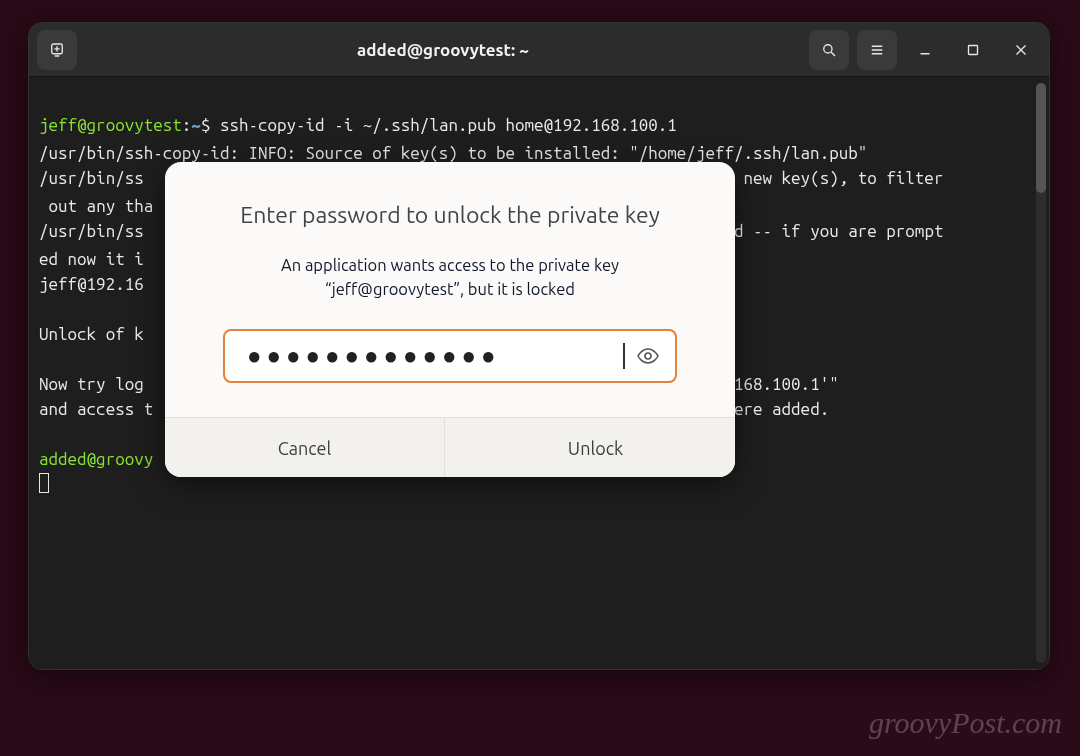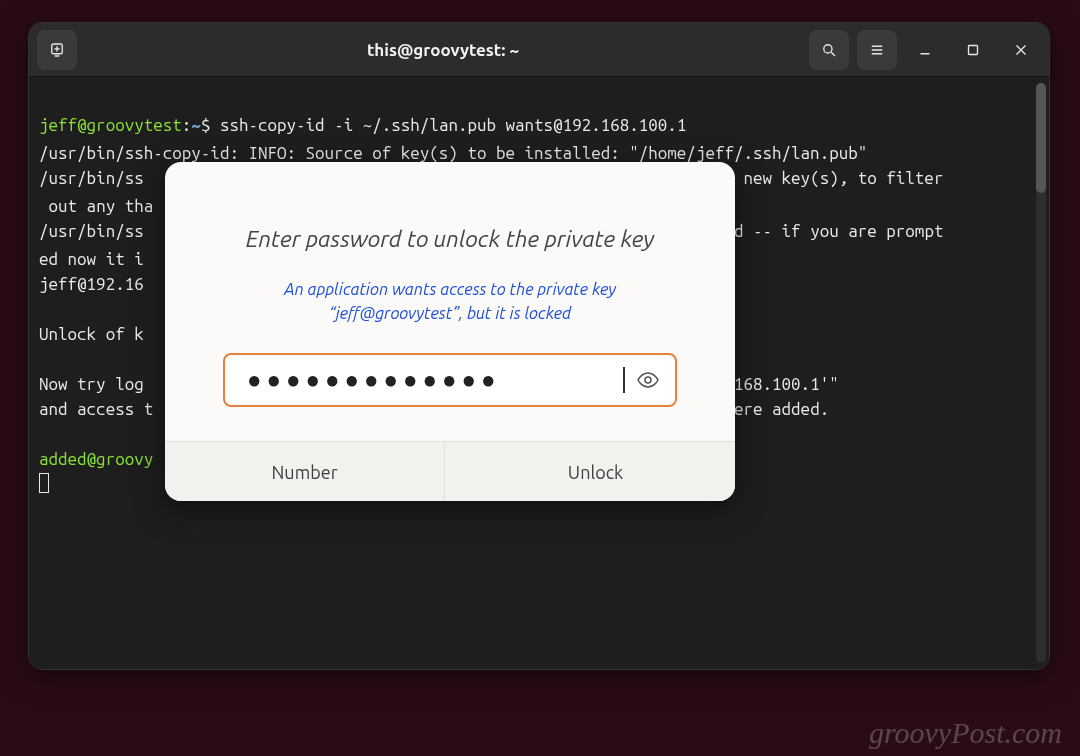--- a/index.html
+++ b/index.html
@@ -83,33 +83,33 @@
   .dialog {
     position:absolute;
     left: 165px; top: 162px;
     width: 570px;
     background: #fbfaf9;
     border-radius: 16px;
     box-shadow: 0 8px 30px rgba(0,0,0,.5);
     overflow:hidden;
     color:#3b3b3b;
   }
-  .dlg-body { padding: 64px 58px 34px 58px; font-style: italic; }
+  .dlg-body { padding: 40px 58px 34px 58px; }
   .dlg-title {
     font-size: 23px;
     font-weight: 400;
     text-align:center;
     color:#444;
   }
   .dlg-msg {
     margin-top: 26px;
     text-align:center;
     font-size:16.5px;
     line-height:24px;
-    color:#1d4ed8;
+    color:#0f172a;
     padding: 0 4px;
   }
   .pw-wrap {
     margin-top:28px;
     position:relative;
     border:2px solid #e4813a;
     border-radius:8px;
     background:#fff;
     height:54px;
     display:flex; align-items:center;
@@ -162,40 +162,40 @@
     background:transparent;
     font-size:18px;
     color:#3e3e3e;
     cursor:pointer;
     font-family:inherit;
   }
   .dlg-actions button + button { border-left:1px solid #e2dfdc;padding-left:11px; }
 
   
   .watermark {
-    position:absolute; right:18px; bottom:6px;
+    position:absolute; right:18px; bottom:16px;
     font-family: Georgia, "Times New Roman", serif;
     font-style: italic;
     font-size:30px;
     color: rgba(240,240,240,0.25);
   }
 </style>
 </head>
 <body>
 
 <div class="window">
   <div class="titlebar">
     <div class="tb-btn filled">
       <svg viewBox="0 0 24 24">
           <rect x="5" y="4" width="14" height="13" rx="2"></rect>
           <path d="M9 20h6"></path>
           <path d="M12 7v7M8.5 10.5h7"></path>
         </svg>
     </div>
-    <div class="tb-title">this@groovytest: ~</div>
+    <div class="tb-title">added@groovytest: ~</div>
     <div class="tb-right">
       <div class="tb-btn filled">
         <svg viewBox="0 0 24 24">
             <circle cx="10.5" cy="10.5" r="5.5"></circle>
             <path d="M15 15l5 5"></path>
           </svg>
       </div>
       <div class="tb-btn filled">
         <svg viewBox="0 0 24 24">
             <path d="M5 7h14M5 12h14M5 17h14"></path>
@@ -213,21 +213,21 @@
       </div>
       <div class="tb-btn">
         <svg viewBox="0 0 24 24">
             <path d="M6 6l12 12M18 6l-12 12"></path>
           </svg>
       </div>
     </div>
   </div>
 
   <div class="term">
-<span class="green">jeff@groovytest</span><span class="white">:</span><span class="blue">~</span><span class="white">$ </span><span class="white">ssh-copy-id -i ~/.ssh/lan.pub wants@192.168.100.1</span>
+<span class="green">jeff@groovytest</span><span class="white">:</span><span class="blue">~</span><span class="white">$ </span><span class="white">ssh-copy-id -i ~/.ssh/lan.pub home@192.168.100.1</span>
 <span class="block white">/usr/bin/ssh-copy-id: INFO: Source of key(s) to be installed: "/home/jeff/.ssh/lan.pub"</span><span class="white">/usr/bin/ss</span>                                                             <span class="white">e new key(s), to filter</span><span class="block"><span class="white"> out any tha</span></span><span class="white">/usr/bin/ss</span>                                                            <span class="white">led -- if you are prompt</span><span class="block"><span class="white">ed now it i</span></span><span class="white">jeff@192.16</span>
 
 <span class="white">Unlock of k</span>
 
 <span class="white">Now try log</span>                                                             <span class="white">.168.100.1'"</span>
 <span class="white">and access t</span>                                                             <span class="white">ere added.</span>
 
 <span class="green">added@groovy</span>
 <span class="cursor"></span>
     <div class="scrollbar">
@@ -247,18 +247,18 @@
       <div class="eye">
         <svg viewBox="0 0 24 24">
             <path d="M2 12s3.5-7 10-7 10 7 10 7-3.5 7-10 7S2 12 2 12z"></path>
             <circle cx="12" cy="12" r="3"></circle>
           </svg>
       </div>
     </div>
 
   </div>
   <div class="dlg-actions">
-    <button>Number</button>
+    <button>Cancel</button>
     <button>Unlock</button>
   </div>
 </div>
 
 <div class="watermark">groovyPost.com</div>
 
 </body></html>

